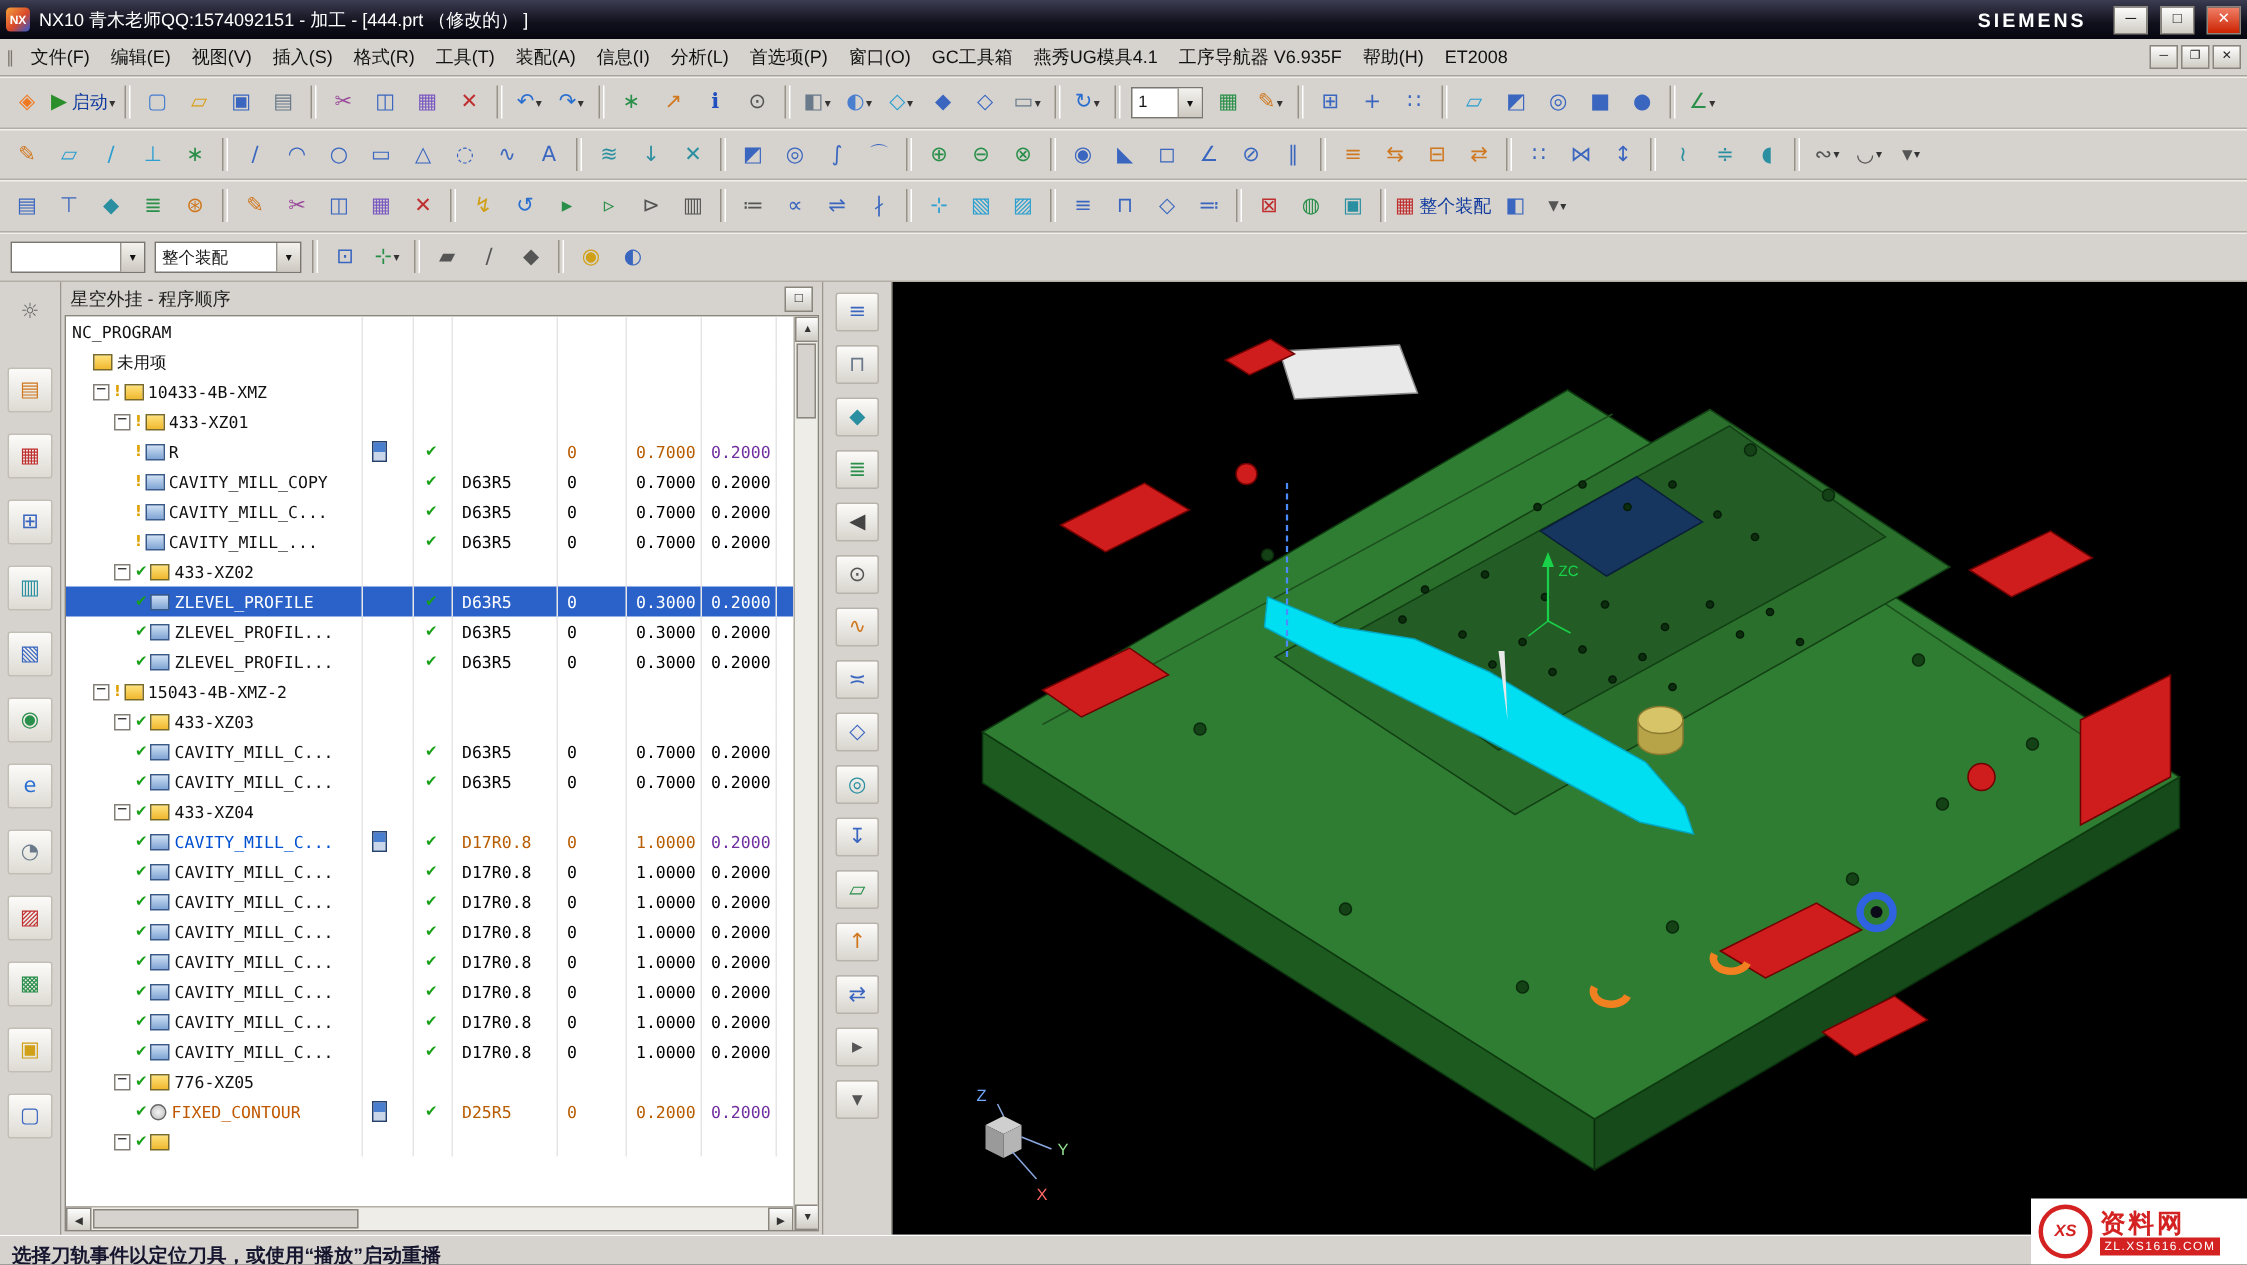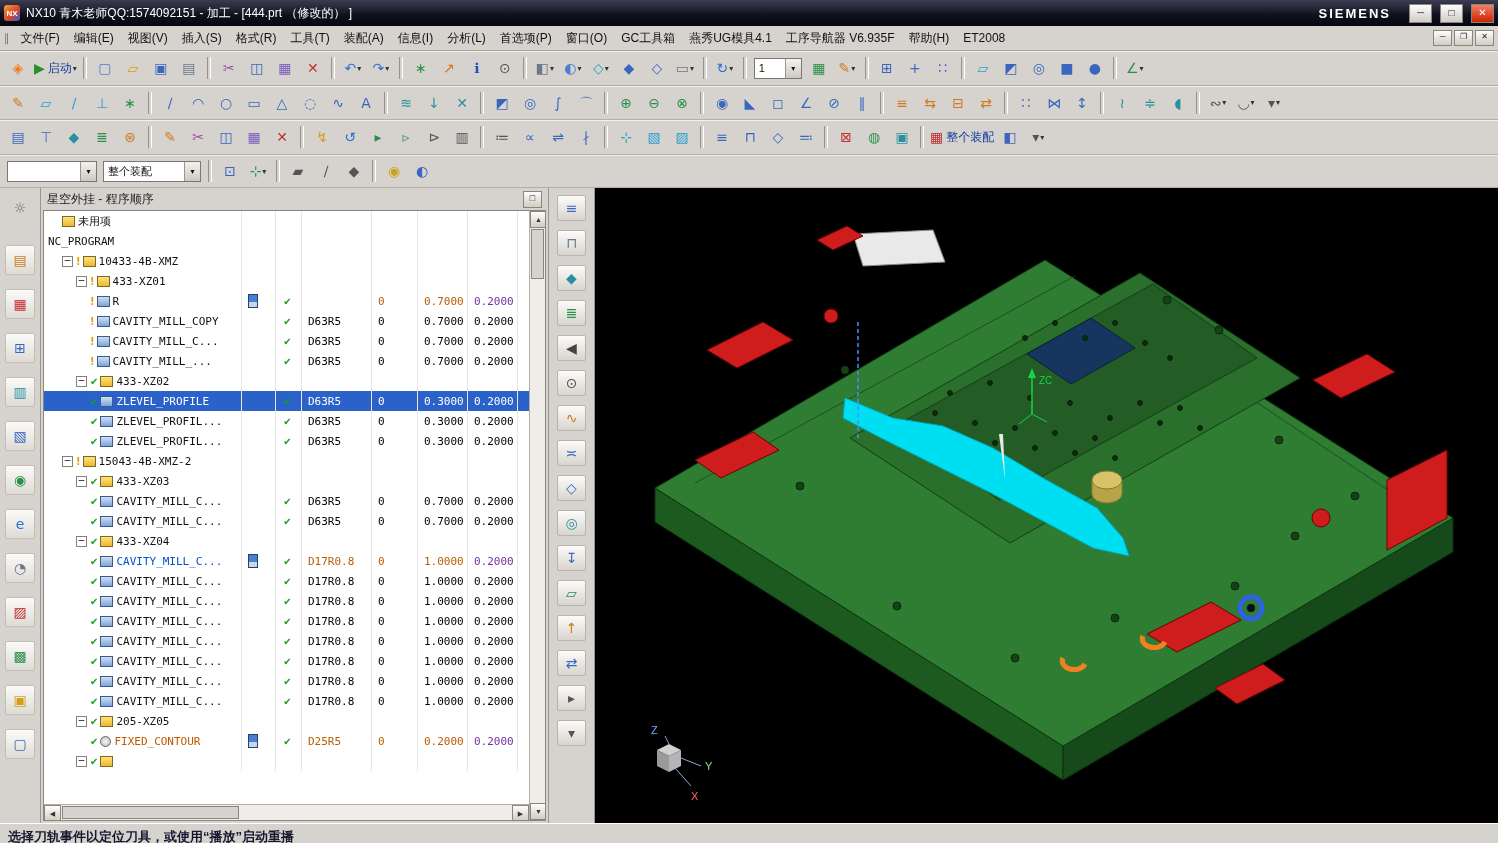--- a/index.html
+++ b/index.html
@@ -608,35 +608,35 @@
 
     <div class="navigator">
       <div class="nav-title">
         <span>星空外挂 - 程序顺序</span>
         <span class="nav-title-btn">□</span>
       </div>
       <div class="nav-body">
         <div class="nav-left">
           <div class="rows">
               <div class="nrow">
+                <span class="ncell" style="width: 198px; padding-left: 4px;">
+                  <span class="lbl">NC_PROGRAM</span>
+                </span>
+                <span class="ncell" style="width: 34px;"></span>
+                <span class="ncell" style="width: 26px; justify-content: center;"></span>
+                <span class="ncell" style="width: 70px; padding-left: 6px;"></span>
+                <span class="ncell" style="width: 46px; padding-left: 6px;"></span>
+                <span class="ncell" style="width: 50px; padding-left: 6px;"></span>
+                <span class="ncell" style="width: 50px; padding-left: 6px;"></span>
+                <span class="ncell" style="width: 16px; padding-left: 6px;"></span>
+              </div>
+              <div class="nrow">
                 <span class="ncell" style="width: 198px; padding-left: 18px;">
                   <span class="tyic tyf"></span>
                   <span class="lbl">未用项</span>
-                </span>
-                <span class="ncell" style="width: 34px;"></span>
-                <span class="ncell" style="width: 26px; justify-content: center;"></span>
-                <span class="ncell" style="width: 70px; padding-left: 6px;"></span>
-                <span class="ncell" style="width: 46px; padding-left: 6px;"></span>
-                <span class="ncell" style="width: 50px; padding-left: 6px;"></span>
-                <span class="ncell" style="width: 50px; padding-left: 6px;"></span>
-                <span class="ncell" style="width: 16px; padding-left: 6px;"></span>
-              </div>
-              <div class="nrow">
-                <span class="ncell" style="width: 198px; padding-left: 4px;">
-                  <span class="lbl">NC_PROGRAM</span>
                 </span>
                 <span class="ncell" style="width: 34px;"></span>
                 <span class="ncell" style="width: 26px; justify-content: center;"></span>
                 <span class="ncell" style="width: 70px; padding-left: 6px;"></span>
                 <span class="ncell" style="width: 46px; padding-left: 6px;"></span>
                 <span class="ncell" style="width: 50px; padding-left: 6px;"></span>
                 <span class="ncell" style="width: 50px; padding-left: 6px;"></span>
                 <span class="ncell" style="width: 16px; padding-left: 6px;"></span>
               </div>
               <div class="nrow">
@@ -1137,21 +1137,21 @@
                 <span class="ncell" style="width: 50px; padding-left: 6px;">
                   <span class="val" style="color: rgb(0, 0, 0);">0.2000</span>
                 </span>
                 <span class="ncell" style="width: 16px; padding-left: 6px;"></span>
               </div>
               <div class="nrow">
                 <span class="ncell" style="width: 198px; padding-left: 32px;">
                   <span class="exp">−</span>
                   <span class="stic" style="color: rgb(24, 160, 24);">✔</span>
                   <span class="tyic tyf"></span>
-                  <span class="lbl">205-XZ05</span>
+                  <span class="lbl">776-XZ05</span>
                 </span>
                 <span class="ncell" style="width: 34px;"></span>
                 <span class="ncell" style="width: 26px; justify-content: center;"></span>
                 <span class="ncell" style="width: 70px; padding-left: 6px;"></span>
                 <span class="ncell" style="width: 46px; padding-left: 6px;"></span>
                 <span class="ncell" style="width: 50px; padding-left: 6px;"></span>
                 <span class="ncell" style="width: 50px; padding-left: 6px;"></span>
                 <span class="ncell" style="width: 16px; padding-left: 6px;"></span>
               </div>
               <div class="nrow">
@@ -1366,14 +1366,21 @@
           <text x="110" y="582" fill="#8fe08f">Y</text>
         </g>
       </svg>
     </div>
   </div>
 
   <div class="statusbar">
     <span>选择刀轨事件以定位刀具，或使用“播放”启动重播</span>
   </div>
 
+  <div class="watermark">
+    <span class="wm-badge">XS</span>
+    <span class="wm-col">
+      <span class="wm-title">资料网</span>
+      <span class="wm-domain">ZL.XS1616.COM</span>
+    </span>
+  </div>
 
 </div>
 
 </body></html>

